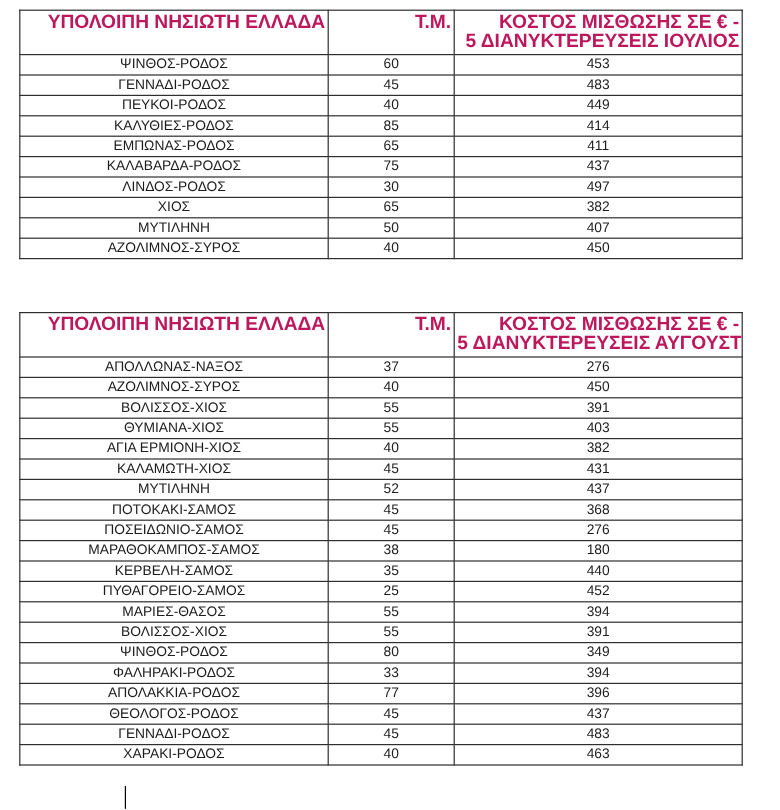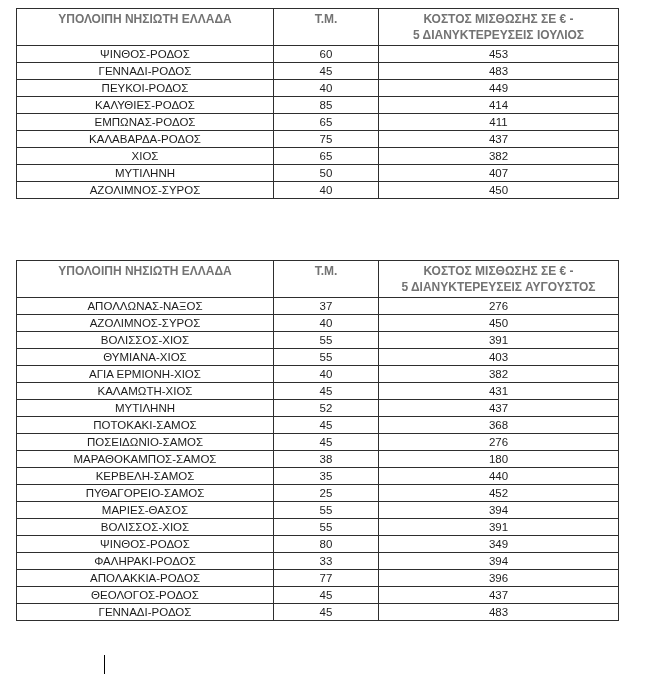--- a/index.html
+++ b/index.html
@@ -29,26 +29,27 @@
   .doc-table th, .doc-table td {
     border: 1px solid #2e2e2e;
     text-align: center;
     vertical-align: middle;
     overflow: hidden;
     white-space: nowrap;
     padding: 0 2px;
   }
   .doc-table thead th {
     font-weight: bold;
-    font-size: 12px;
+    font-size: 16px;
     line-height: 16px;
     height: 34px;
     vertical-align: top;
     padding-top: 2px;
-    color: #737373;
+    color: #be185d;
+    text-align: right;
   }
   .doc-table tbody td {
     font-size: 11.5px;
     height: 16px;
     line-height: 16px;
     color: #1c1c1c;
   }
   .cost-header-line { display: block; }
 
   .text-caret {
@@ -104,20 +105,25 @@
         <td>ΕΜΠΩΝΑΣ-ΡΟΔΟΣ</td>
         <td>65</td>
         <td>411</td>
       </tr>
       <tr>
         <td>ΚΑΛΑΒΑΡΔΑ-ΡΟΔΟΣ</td>
         <td>75</td>
         <td>437</td>
       </tr>
       <tr>
+        <td>ΛΙΝΔΟΣ-ΡΟΔΟΣ</td>
+        <td>30</td>
+        <td>497</td>
+      </tr>
+      <tr>
         <td>ΧΙΟΣ</td>
         <td>65</td>
         <td>382</td>
       </tr>
       <tr>
         <td>ΜΥΤΙΛΗΝΗ</td>
         <td>50</td>
         <td>407</td>
       </tr>
       <tr>
@@ -233,16 +239,21 @@
       <tr>
         <td>ΘΕΟΛΟΓΟΣ-ΡΟΔΟΣ</td>
         <td>45</td>
         <td>437</td>
       </tr>
       <tr>
         <td>ΓΕΝΝΑΔΙ-ΡΟΔΟΣ</td>
         <td>45</td>
         <td>483</td>
       </tr>
+      <tr>
+        <td>ΧΑΡΑΚΙ-ΡΟΔΟΣ</td>
+        <td>40</td>
+        <td>463</td>
+      </tr>
     </tbody>
 </table>
 
 <div class="text-caret"></div>
 
 </body></html>

